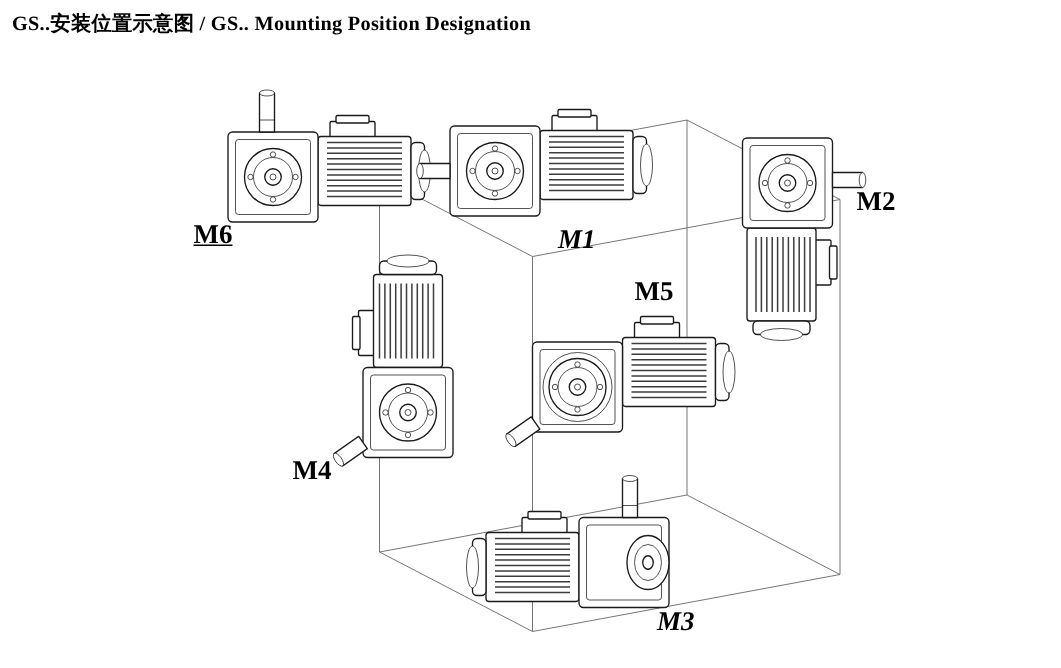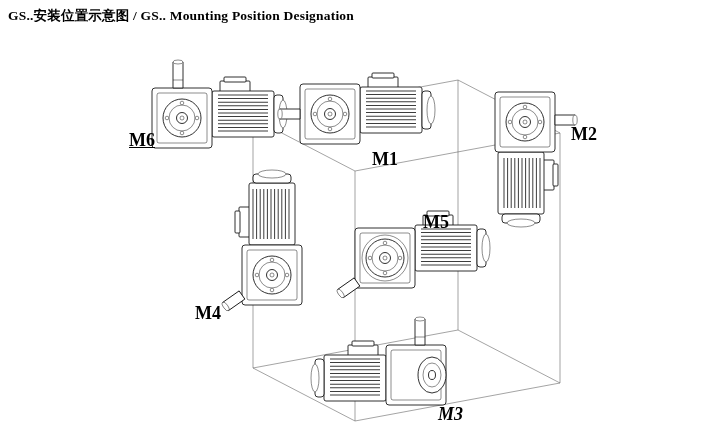--- a/index.html
+++ b/index.html
@@ -1,26 +1,26 @@
 <!DOCTYPE html>
 <html><head>
 <meta charset="utf-8">
 <style>
   html,body{margin:0;padding:0;background:#fff;}
   .canvas{position:relative;width:621px;height:445px;background:#ffffff;overflow:hidden;
           font-family:"Liberation Serif",serif;}
   .title{position:absolute;left:8px;top:7px;font-weight:bold;font-size:13.5px;color:#000;
          letter-spacing:.2px;white-space:nowrap;}
   .pos-label{position:absolute;font-weight:bold;font-size:18px;color:#000;}
-  .lab-m1{left:372px;top:149px;}
+  .lab-m1{left:372px;top:149px;font-style:italic;}
   .lab-m2{left:571px;top:124px;}
   .lab-m3{left:438px;top:404px;font-style:italic;}
   .lab-m4{left:195px;top:271px;margin-top:32px;}
-  .lab-m5{left:423px;top:212px;}
-  .lab-m6{left:129px;top:130px;text-decoration:underline;}
+  .lab-m5{left:423px;top:184px;}
+  .lab-m6{left:129px;top:146px;text-decoration:underline;}
   svg{position:absolute;left:0;top:0;}
 </style>
 </head>
 <body>
 
 <div class="canvas">
 
   <div class="title">GS..安装位置示意图 / GS.. Mounting Position Designation</div>
 
   <svg width="707" height="445" viewBox="0 0 707 445">

